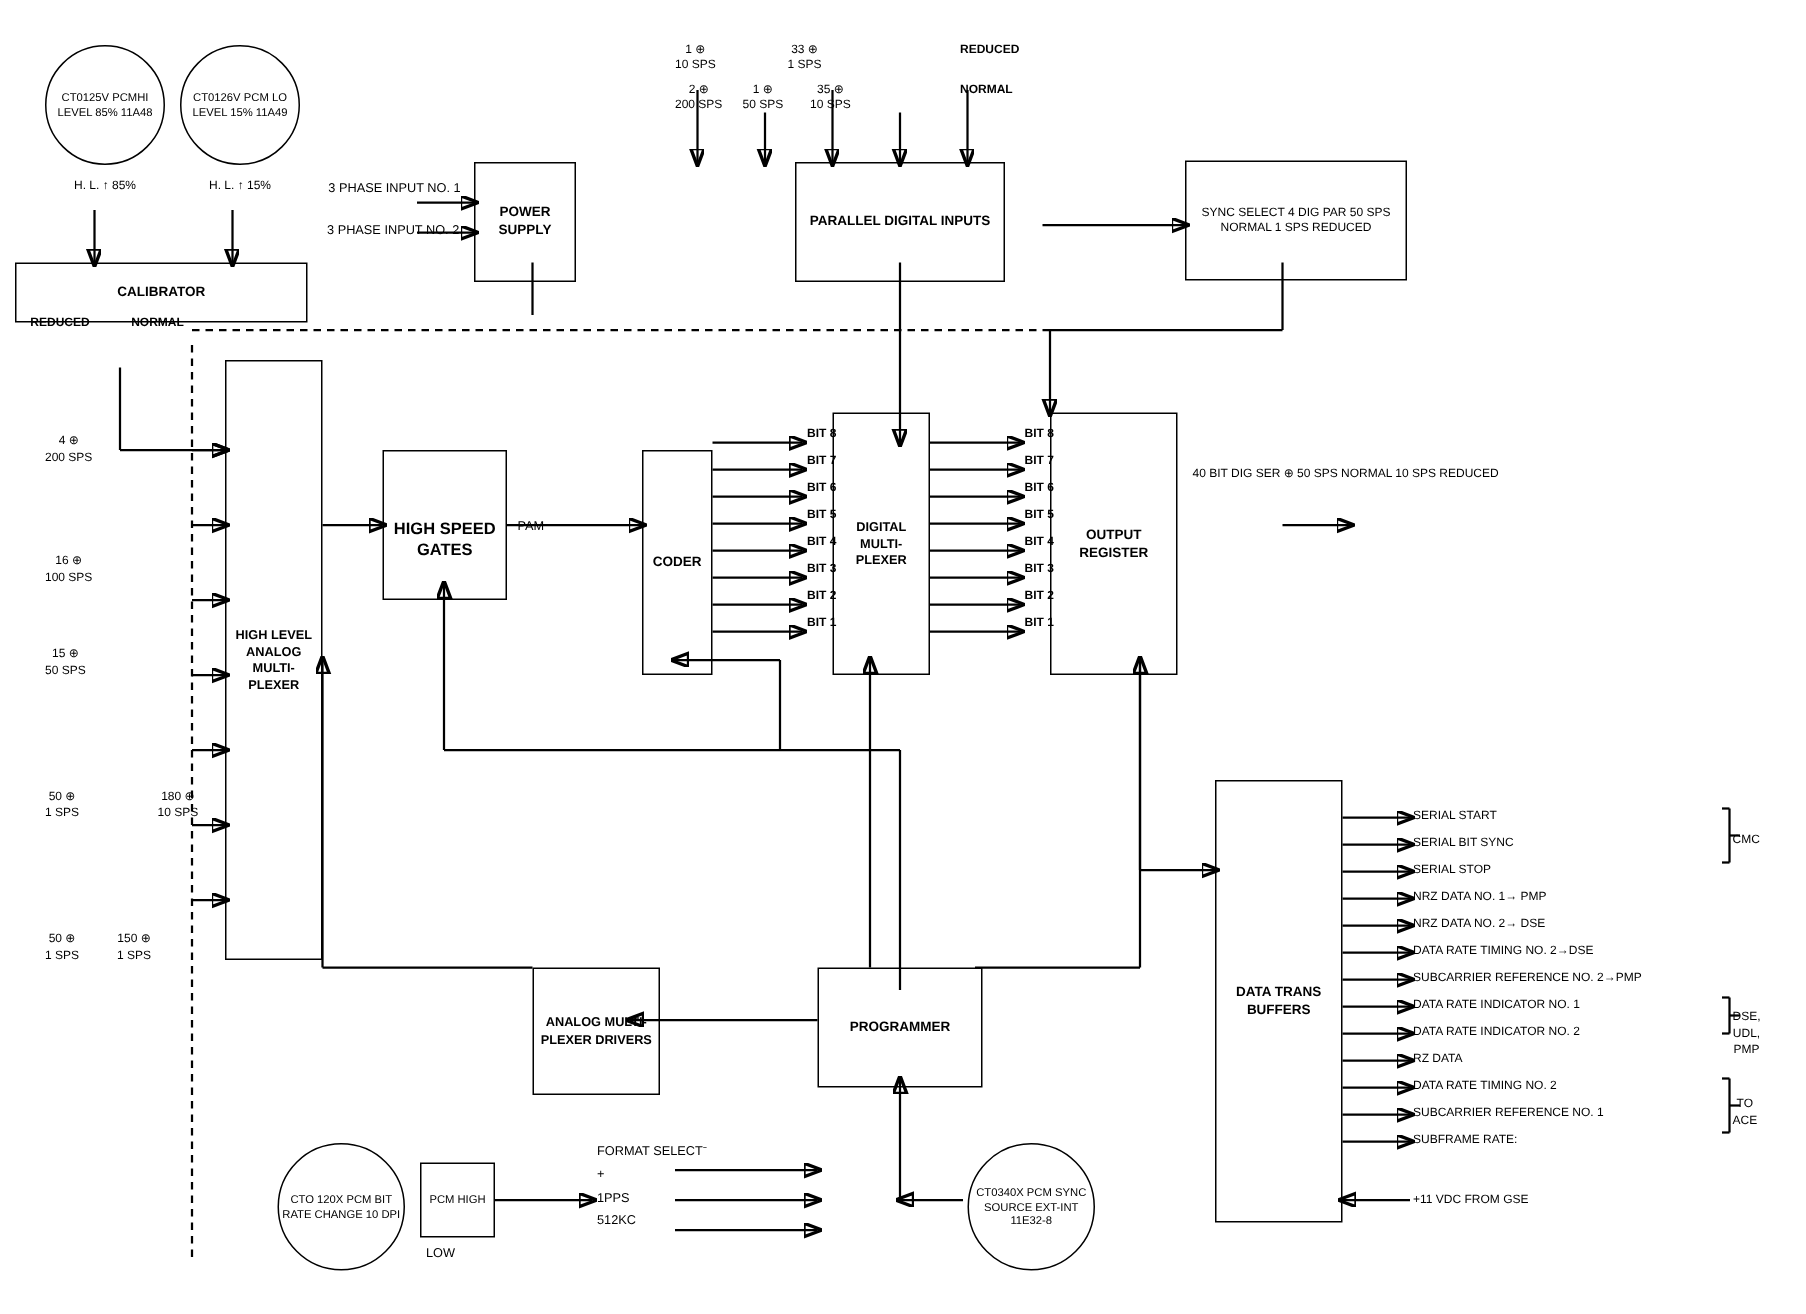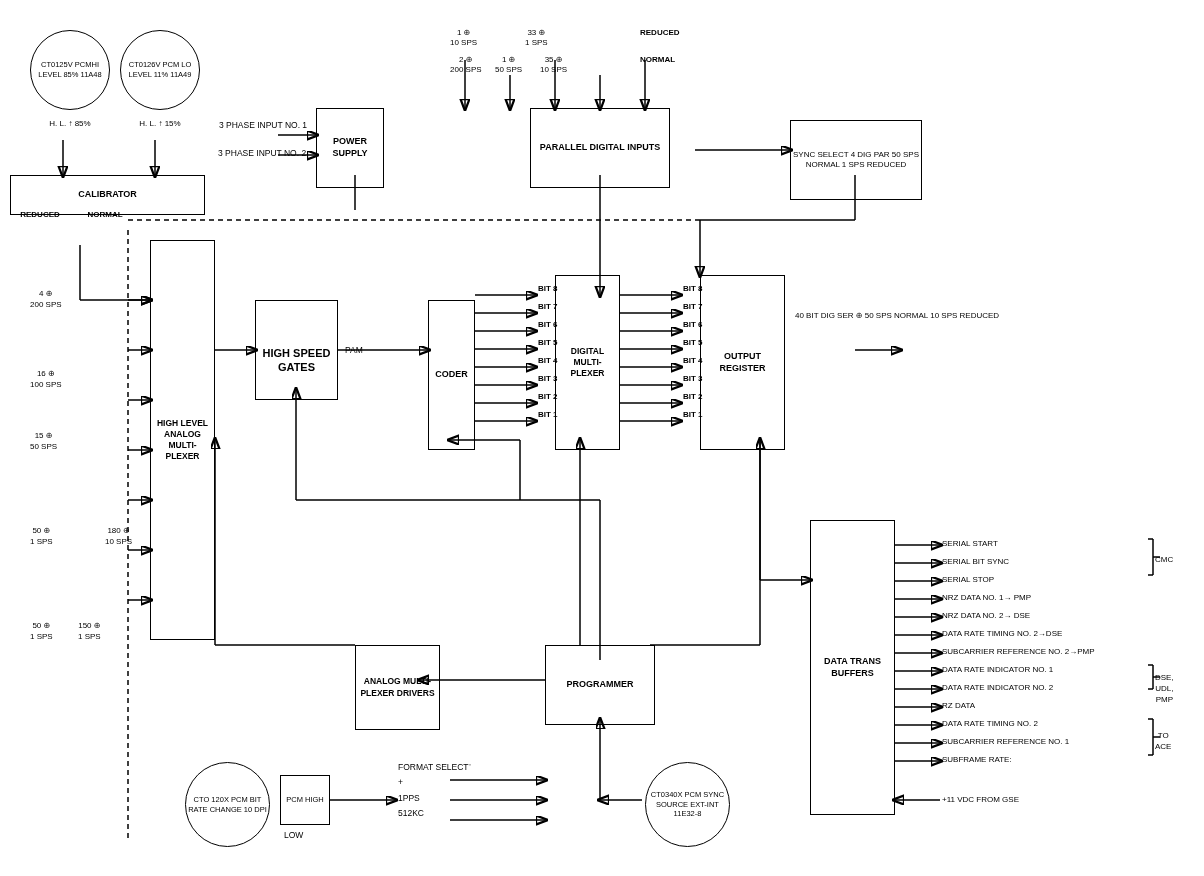--- a/index.html
+++ b/index.html
@@ -188,21 +188,21 @@
   <div class="circle" style="left:30px;top:30px;width:80px;height:80px;">
     <span style="font-size:7.5px;line-height:1.3;">CT0125V
 PCMHI
 LEVEL 85%
 11A48</span>
   </div>
 
   <div class="circle" style="left:120px;top:30px;width:80px;height:80px;">
     <span style="font-size:7.5px;line-height:1.3;">CT0126V
 PCM LO
-LEVEL 11%
+LEVEL 15%
 11A49</span>
   </div>
 
   <div class="label" style="left:30px;top:118px;width:80px;">
     <span style="font-size:8px;">H. L. ↑ 85%</span>
   </div>
 
   <div class="label" style="left:120px;top:118px;width:80px;">
     <span style="font-size:8px;">H. L. ↑ 15%</span>
   </div>
@@ -260,21 +260,21 @@
   <div class="label" style="left:640px;top:55px;font-size:8px;font-weight:bold;">
     <span>NORMAL</span>
   </div>
 
   <div class="block" style="left:530px;top:108px;width:140px;height:80px;">
     <span>PARALLEL
 DIGITAL
 INPUTS</span>
   </div>
 
-  <div class="block" style="left:790px;top:120px;width:132px;height:80px;font-weight:normal;font-size:8px;">
+  <div class="block" style="left:790px;top:107px;width:148px;height:80px;font-weight:normal;font-size:8px;">
     <span>SYNC SELECT
 4 DIG PAR
 50 SPS NORMAL
 1 SPS REDUCED</span>
   </div>
 
   <div class="block" style="left:150px;top:240px;width:65px;height:400px;">
     <span style="font-size:8.5px;">HIGH
 LEVEL
 ANALOG

